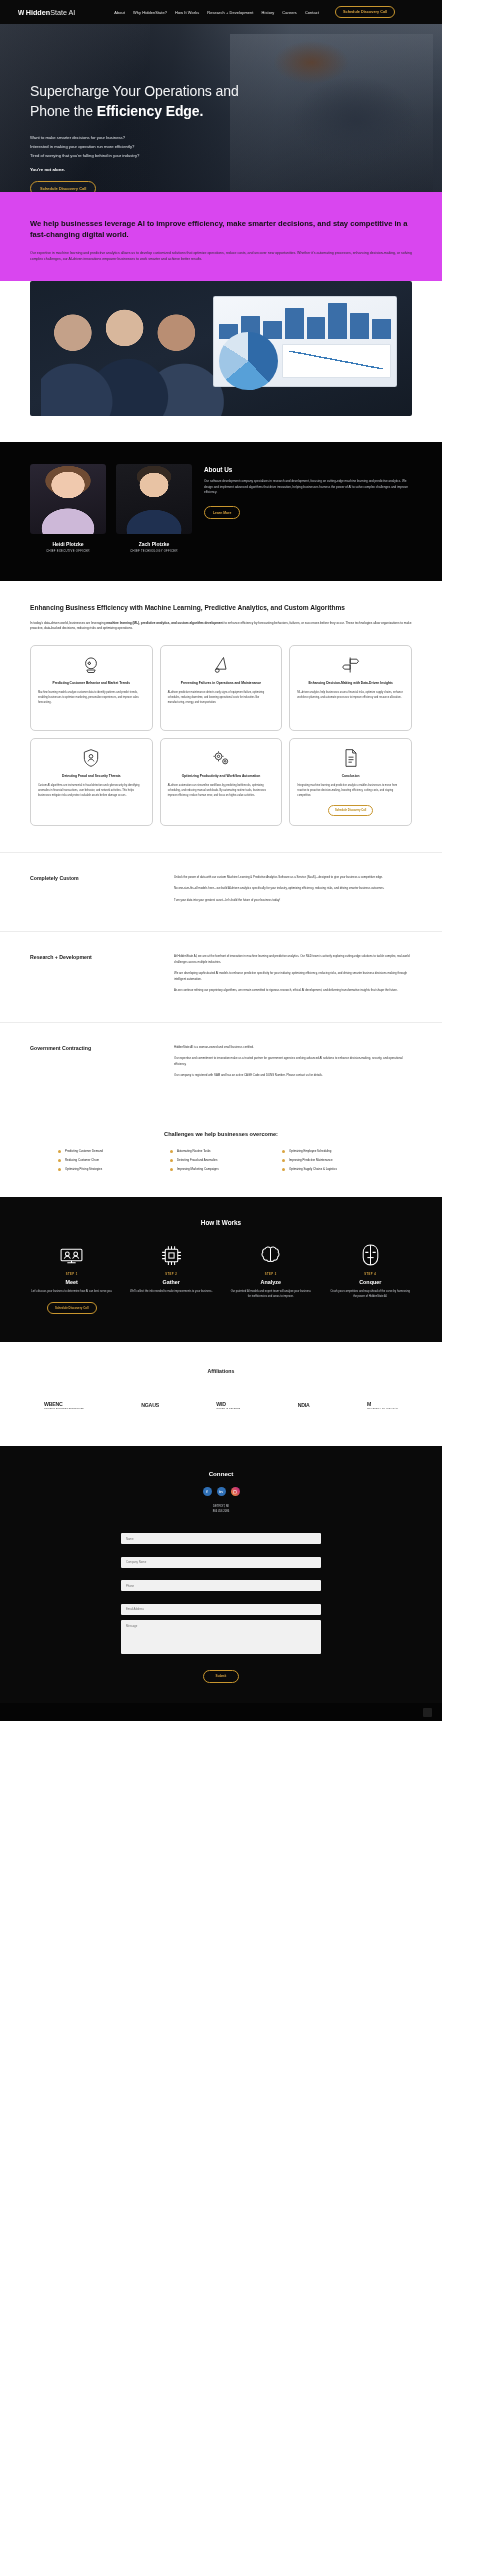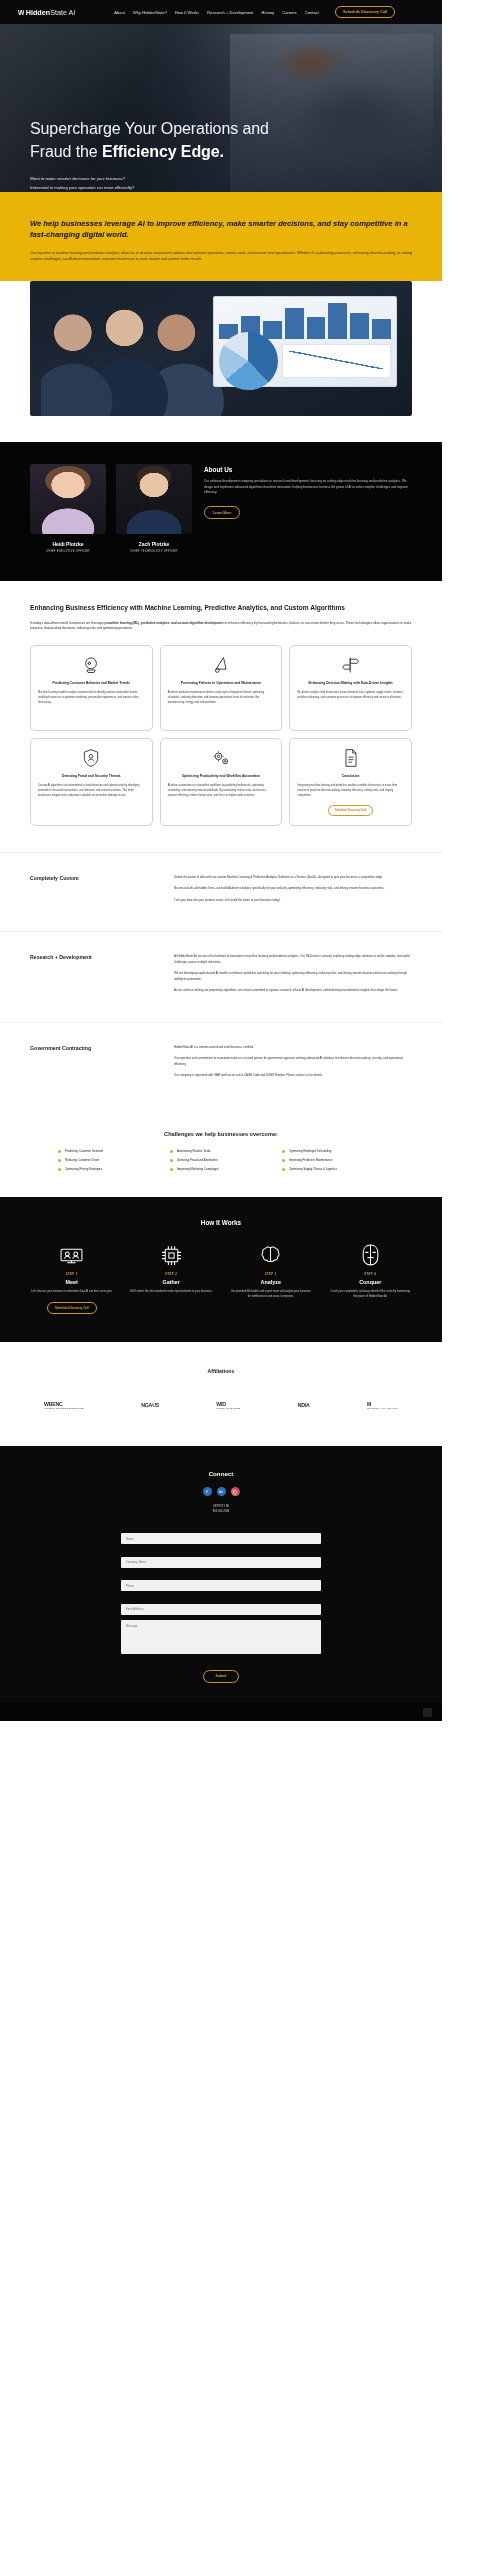--- a/index.html
+++ b/index.html
@@ -70,25 +70,24 @@
     background: linear-gradient(120deg, rgba(150,160,175,0.22), rgba(10,14,20,0.05) 70%);
   }
   .hero-inner {
     position: relative;
     z-index: 3;
     padding: 58px 0 0 30px;
     width: 300px;
   }
   .hero-title {
     color: #f2f3f5;
-    font-size: 16px;
+    font-size: 14px;
     line-height: 1.42;
     font-weight: 300;
     letter-spacing: -0.1px;
-    margin-top: 36px;
   }
   .hero-title b { font-weight: 700; color: #ffffff; }
   .hero-lines { margin-top: 11px; }
   .hero-lines p {
     color: #dfe3e8;
     font-size: 4.2px;
     line-height: 2.15;
     font-weight: 400;
   }
   .hero-alone {
@@ -100,21 +99,21 @@
     border: 0.8px solid #c8962e;
     border-radius: 20px;
     color: #d9a441;
     font-size: 4px;
     font-weight: 700;
     padding: 4px 9px;
     cursor: pointer;
   }
 
   
-  .intro { padding: 26px 30px 18px 30px; background:#eab308;font-style:italic; }
+  .intro { padding: 26px 30px 18px 30px; background:#d946ef; }
   .intro-title {
     font-size: 7.6px; font-weight: 700; line-height: 1.5; color:#111;
     max-width: 430px;
   }
   .intro-text {
     margin-top: 9px; font-size: 3.5px; line-height: 1.85; color: #2e2e2e;
     max-width: 425px;
   }
   .dash-wrap { padding: 0 30px 26px 30px; }
   .dash {
@@ -291,21 +290,21 @@
       <span class="nav-link">Careers</span>
       <span class="nav-link">Contact</span>
     </div>
     <div class="nav-cta">Schedule Discovery Call</div>
   </div>
 
   <div class="hero">
     <div class="hero-inner">
       <div class="hero-title">
         <div>Supercharge Your Operations and</div>
-        <div><span>Fraud the </span><b>Efficiency Edge.</b></div>
+        <div><span>Phone the </span><b>Efficiency Edge.</b></div>
       </div>
       <div class="hero-lines">
         <p>Want to make smarter decisions for your business?</p>
         <p>Interested in making your operation run more efficiently?</p>
         <p>Tired of worrying that you're falling behind in your industry?</p>
       </div>
       <div class="hero-alone">You're not alone.</div>
       <div class="hero-cta">Schedule Discovery Call</div>
     </div>
   </div>

